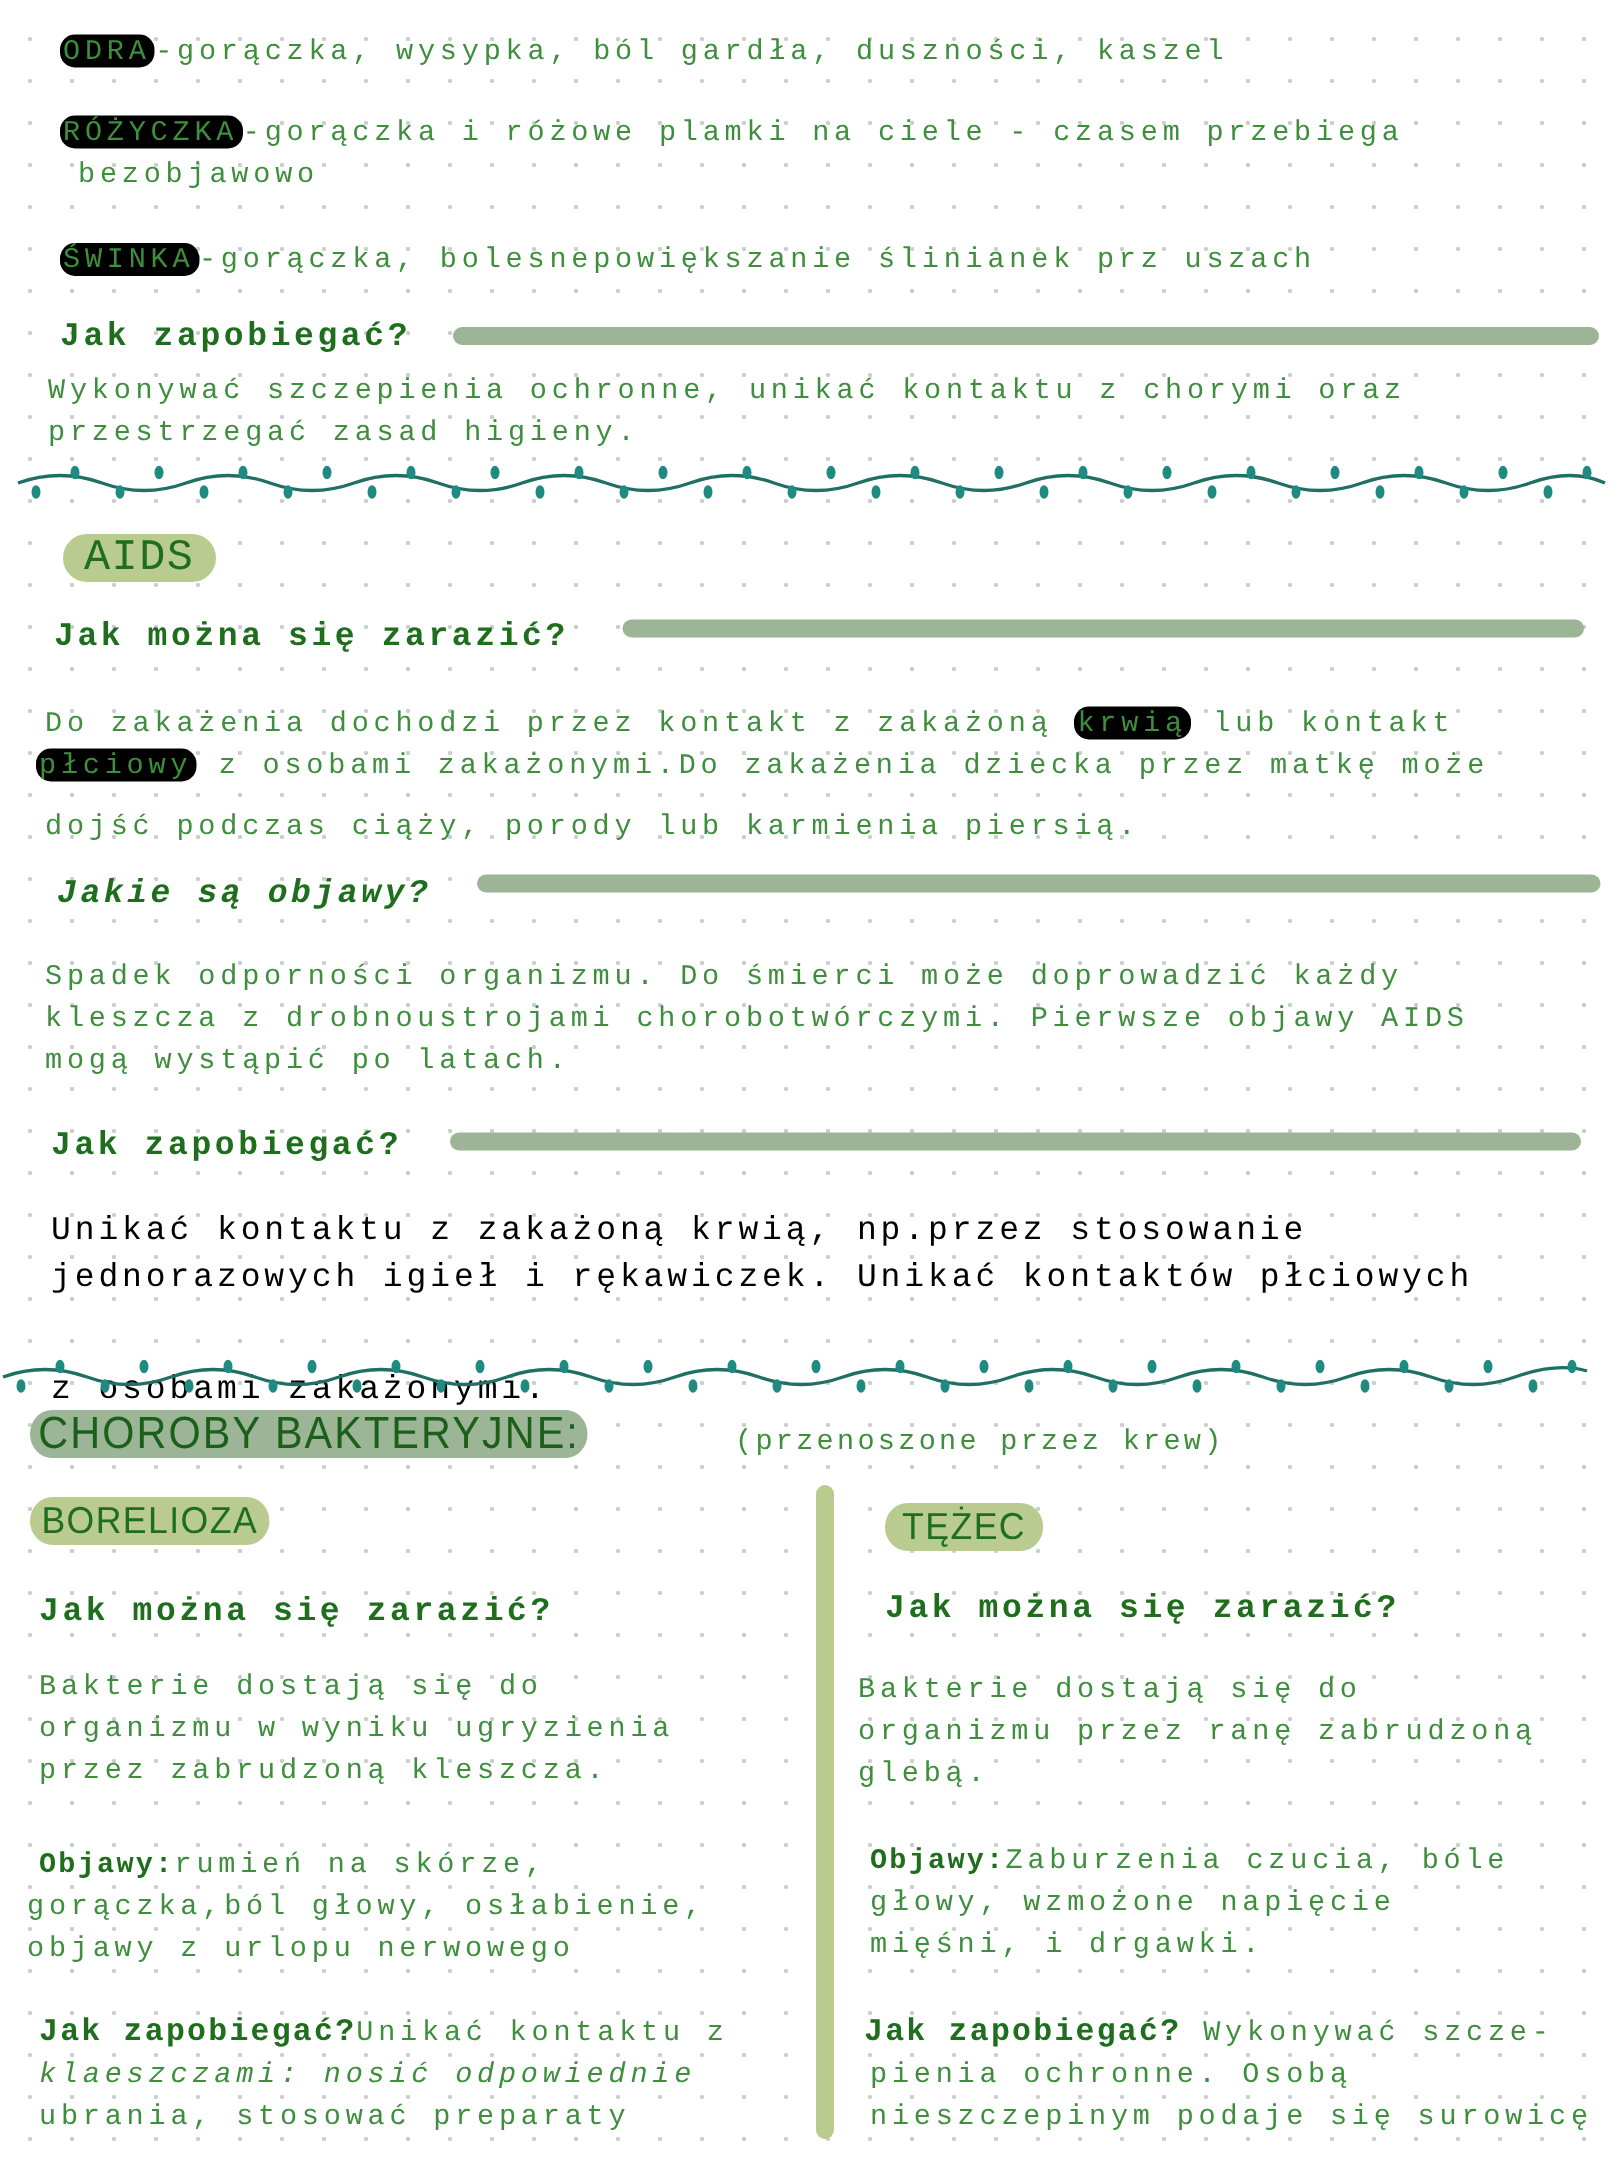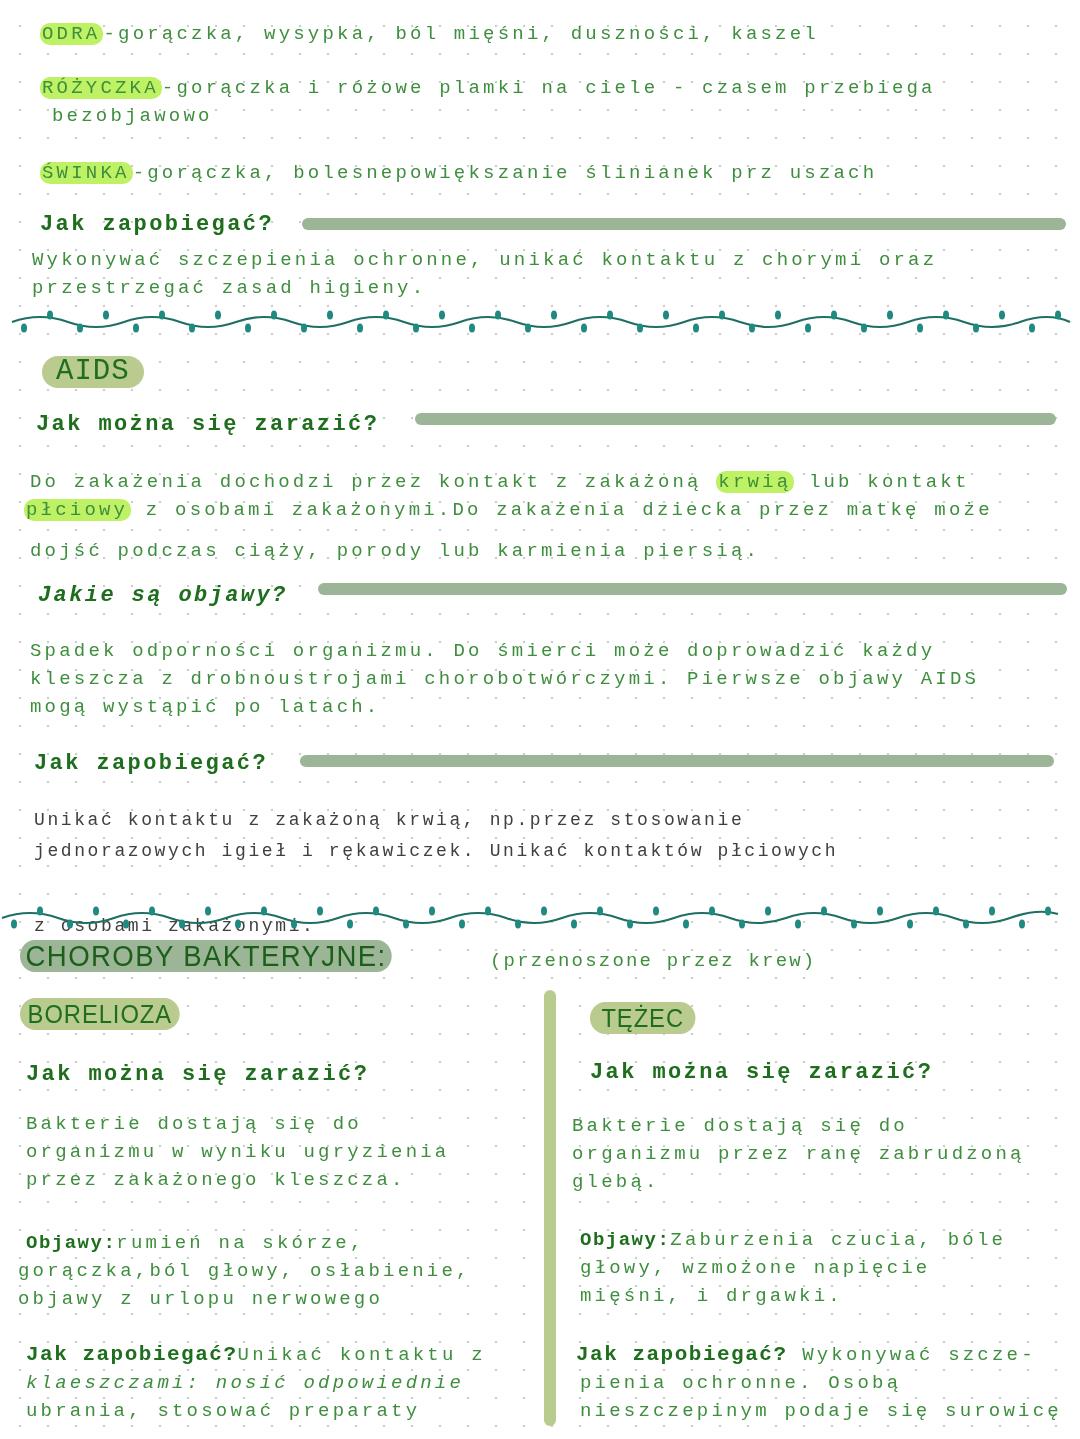--- a/index.html
+++ b/index.html
@@ -7,43 +7,43 @@
       width: 1080px; height: 1439px; overflow: hidden; position: relative;
       background-color: #ffffff;
       background-image: radial-gradient(circle, #c9cfc9 1.3px, transparent 1.6px);
       background-size: 28px 28px;
       background-position: 6px 12px;
       font-family: "Liberation Mono", "DejaVu Sans Mono", monospace;
       color: #3b8a3b;
     }
     .abs { position: absolute; }
     .txt { font-size: 19px; letter-spacing: 3.2px; line-height: 28px; color: #3e8e3e; white-space: pre; }
-    .txt-big { font-size: 18px; letter-spacing: 2.6px; line-height: 31px; color: #404040; white-space: pre; }
-    .hl { background: #bef264; border-radius: 10px; padding: 0 3px 0 2px; }
+    .txt-big { font-size: 22px; letter-spacing: 2.6px; line-height: 31px; color: #000000; white-space: pre; }
+    .hl { background: #000000; border-radius: 10px; padding: 0 3px 0 2px; }
     .heading { font-weight: bold; font-size: 22px; letter-spacing: 2.4px; color: #1e6e1e; white-space: pre; }
     .bar { position: absolute; height: 12px; background: #9bb596; border-radius: 7px; }
     .pill {
       position: absolute; background: #b9cb8e; border-radius: 16px;
       color: #1f6e1f; font-size: 24px; letter-spacing: 1px; padding: 0 12px; line-height: 32px; white-space: pre;
     }
     .pill-dark {
       position: absolute; background: #9bb596; border-radius: 16px;
       color: #1b5f1b; font-family: "Liberation Sans Narrow", "Liberation Sans", sans-serif;
       font-size: 30px; letter-spacing: 1.5px; padding: 0 6px; line-height: 32px; white-space: pre;
       transform: scaleX(0.92); transform-origin: left center;
     }
     .sub { font-size: 19px; letter-spacing: 2.2px; color: #3e8e3e; white-space: pre; }
     .vine { position: absolute; left: 0; width: 1080px; height: 30px; }
     .divider-v { position: absolute; left: 544px; top: 990px; width: 12px; height: 436px; background: #b9cb8e; border-radius: 6px; }
     b.inl { color: #1e6e1e; font-weight: bold; letter-spacing: 1.5px; }
   </style>
 </head>
 <body>
 
-<div class="abs txt" style="left:40px; top:20px;"><span class="hl">ODRA</span><span>-gorączka, wysypka, ból mięśni, duszności, kaszel</span></div>
+<div class="abs txt" style="left:40px; top:20px;"><span class="hl">ODRA</span><span>-gorączka, wysypka, ból gardła, duszności, kaszel</span></div>
 
 <div class="abs txt" style="left:40px; top:74px;"><span class="hl">RÓŻYCZKA</span><span>-gorączka i różowe plamki na ciele - czasem przebiega</span></div>
 <div class="abs txt" style="left:40px; top:102px;margin-left:12px;">bezobjawowo</div>
 
 <div class="abs txt" style="left:40px; top:159px;text-align:center;"><span class="hl">ŚWINKA</span><span>-gorączka, bolesnepowiększanie ślinianek prz uszach</span></div>
 
 <div class="abs heading" style="left:40px; top:212px;">Jak zapobiegać?</div>
 <div class="bar" style="left:302px; top:218px; width:764px;"></div>
 <div class="abs txt" style="left:32px; top:246px;">Wykonywać szczepienia ochronne, unikać kontaktu z chorymi oraz</div>
 <div class="abs txt" style="left:32px; top:274px;">przestrzegać zasad higieny.</div>
@@ -162,21 +162,21 @@
 <div class="pill-dark" style="left:20px; top:940px;">CHOROBY BAKTERYJNE:</div>
 <div class="abs sub" style="left:490px; top:950px;">(przenoszone przez krew)</div>
 
 <div class="divider-v"></div>
 
 <div class="pill" style="left:20px; top:998px; font-family:'Liberation Sans', sans-serif; font-size:25px; padding:0 8px; transform:scaleX(0.95); transform-origin:left;">BORELIOZA</div>
 
 <div class="abs heading" style="left:26px; top:1062px;">Jak można się zarazić?</div>
 <div class="abs txt" style="left:26px; top:1110px;">Bakterie dostają się do</div>
 <div class="abs txt" style="left:26px; top:1138px;">organizmu w wyniku ugryzienia</div>
-<div class="abs txt" style="left:26px; top:1166px;">przez zakażonego kleszcza.</div>
+<div class="abs txt" style="left:26px; top:1166px;">przez zabrudzoną kleszcza.</div>
 
 <div class="abs txt" style="left:26px; top:1229px;"><b class="inl">Objawy:</b><span>rumień na skórze,</span></div>
 <div class="abs txt" style="left:18px; top:1257px;">gorączka,ból głowy, osłabienie,</div>
 <div class="abs txt" style="left:18px; top:1285px;">objawy z urlopu nerwowego</div>
 
 <div class="abs txt" style="left:26px; top:1341px;"><b class="inl" style="font-size:21px;">Jak zapobiegać?</b><span>Unikać kontaktu z</span></div>
 <div class="abs txt" style="left:26px; top:1369px;font-style:italic;">klaeszczami: nosić odpowiednie</div>
 <div class="abs txt" style="left:26px; top:1397px;">ubrania, stosować preparaty</div>
 
 <div class="pill" style="left:590px; top:1002px; font-family:'Liberation Sans', sans-serif; font-size:25px; padding:0 12px; transform:scaleX(0.95); transform-origin:left;">TĘŻEC</div>

